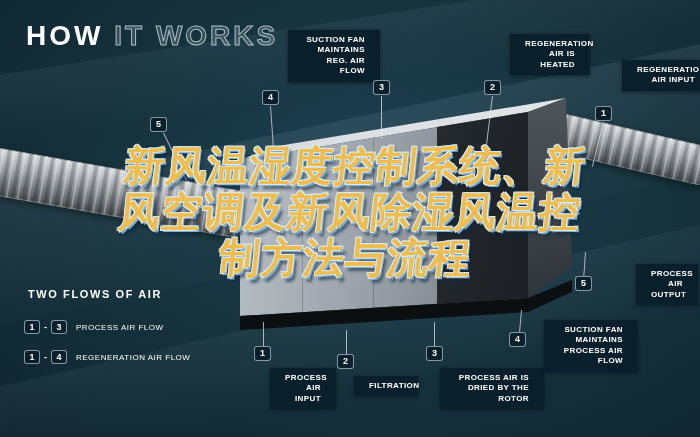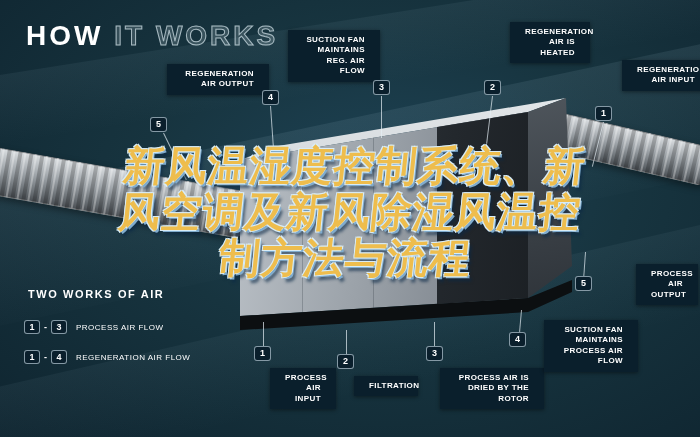--- a/index.html
+++ b/index.html
@@ -90,32 +90,31 @@
     <div class="m-front"></div>
     <div class="m-interior"></div>
     <div class="m-base"></div>
   </div>
 
   <div class="title">
     <span class="strong">HOW</span>
     <span class="light">IT WORKS</span>
   </div>
 
-  <div class="lbl" style="left:127px;top:64px;width:102px">REGENERATION AIR OUTPUT</div>
   <div class="badge" style="left:150px;top:117px">5</div>
   <div class="conn" style="left:163px;top:133px;height:52px;transform:rotate(-26deg)"></div>
 
   <div class="lbl" style="left:248px;top:30px;width:92px">SUCTION FAN MAINTAINS REG. AIR FLOW</div>
   <div class="badge" style="left:262px;top:90px">4</div>
   <div class="conn" style="left:270px;top:106px;height:56px;transform:rotate(-4deg)"></div>
 
   <div class="badge" style="left:373px;top:80px">3</div>
   <div class="conn" style="left:381px;top:96px;height:42px"></div>
 
-  <div class="lbl" style="left:470px;top:22px;width:80px">REGENERATION AIR IS HEATED</div>
+  <div class="lbl" style="left:470px;top:34px;width:80px">REGENERATION AIR IS HEATED</div>
   <div class="badge" style="left:484px;top:80px">2</div>
   <div class="conn" style="left:492px;top:96px;height:48px;transform:rotate(7deg)"></div>
 
   <div class="lbl" style="left:582px;top:60px;width:88px">REGENERATION AIR INPUT</div>
   <div class="badge" style="left:595px;top:106px">1</div>
   <div class="conn" style="left:603px;top:122px;height:46px;transform:rotate(14deg)"></div>
 
   <div class="conn" style="left:263px;top:322px;height:24px"></div>
   <div class="badge" style="left:254px;top:346px">1</div>
   <div class="lbl" style="left:230px;top:368px;width:66px">PROCESS AIR INPUT</div>
@@ -129,21 +128,21 @@
   <div class="lbl" style="left:400px;top:368px;width:104px">PROCESS AIR IS DRIED BY THE ROTOR</div>
 
   <div class="conn" style="left:521px;top:310px;height:22px;transform:rotate(5deg)"></div>
   <div class="badge" style="left:509px;top:332px">4</div>
   <div class="lbl" style="left:504px;top:320px;width:94px">SUCTION FAN MAINTAINS PROCESS AIR FLOW</div>
 
   <div class="conn" style="left:585px;top:252px;height:24px;transform:rotate(4deg)"></div>
   <div class="badge" style="left:575px;top:276px">5</div>
   <div class="lbl" style="left:596px;top:264px;width:62px">PROCESS AIR OUTPUT</div>
 
-  <div class="legend-title">TWO WORKS OF AIR</div>
+  <div class="legend-title">TWO FLOWS OF AIR</div>
   <div class="legend-row" style="left:24px;top:320px">
     <span class="badge-inline">1</span>
     <span class="dash">-</span>
     <span class="badge-inline">3</span>
     <span class="legend-label">PROCESS AIR FLOW</span>
   </div>
   <div class="legend-row" style="left:24px;top:350px">
     <span class="badge-inline">1</span>
     <span class="dash">-</span>
     <span class="badge-inline">4</span>

